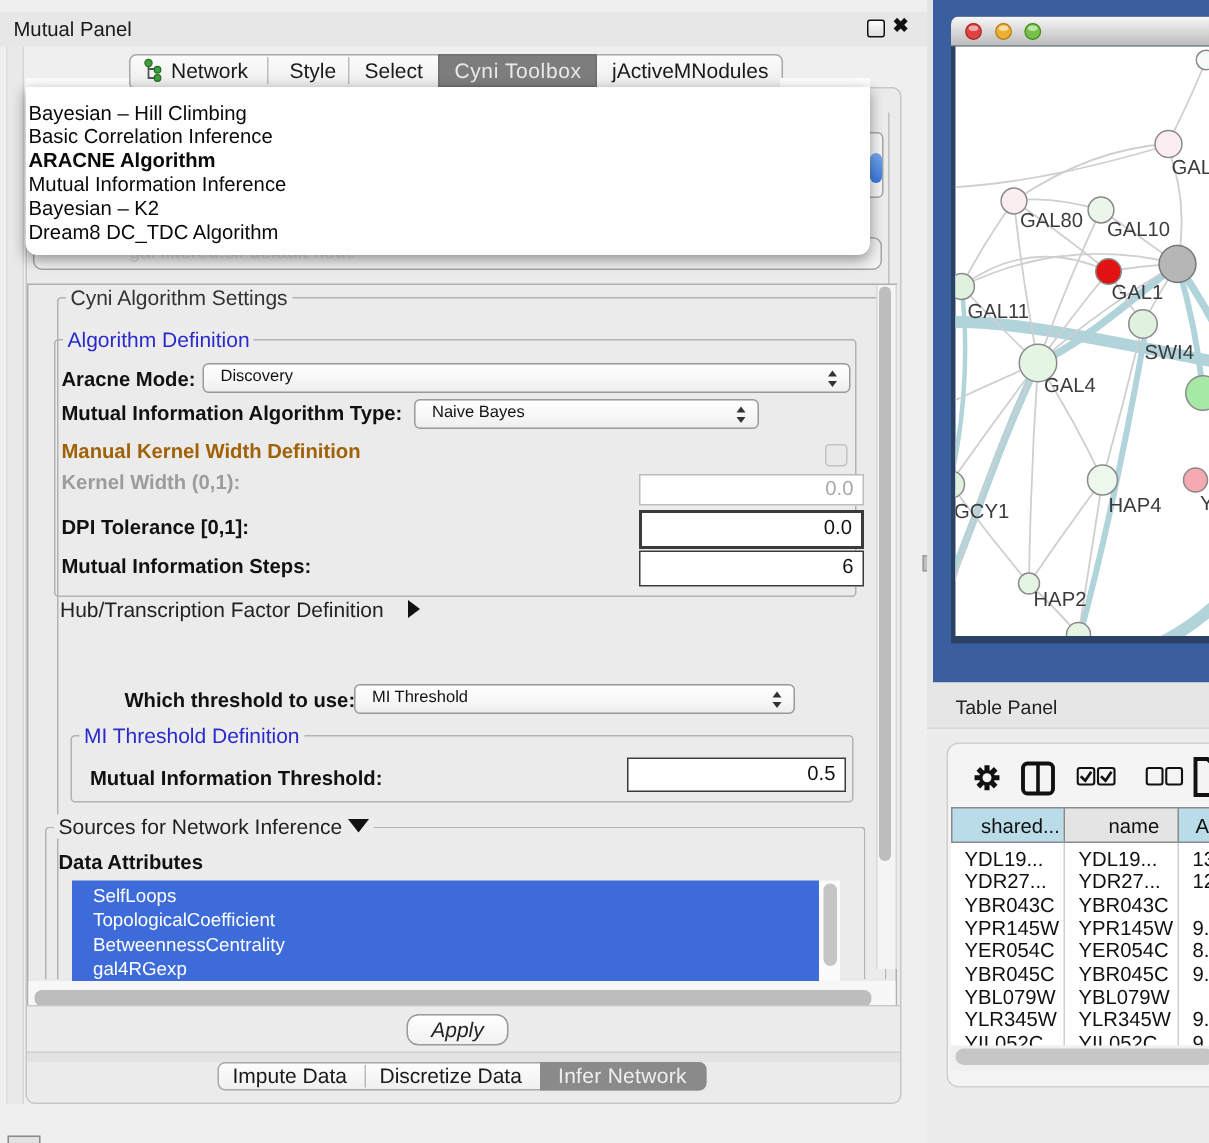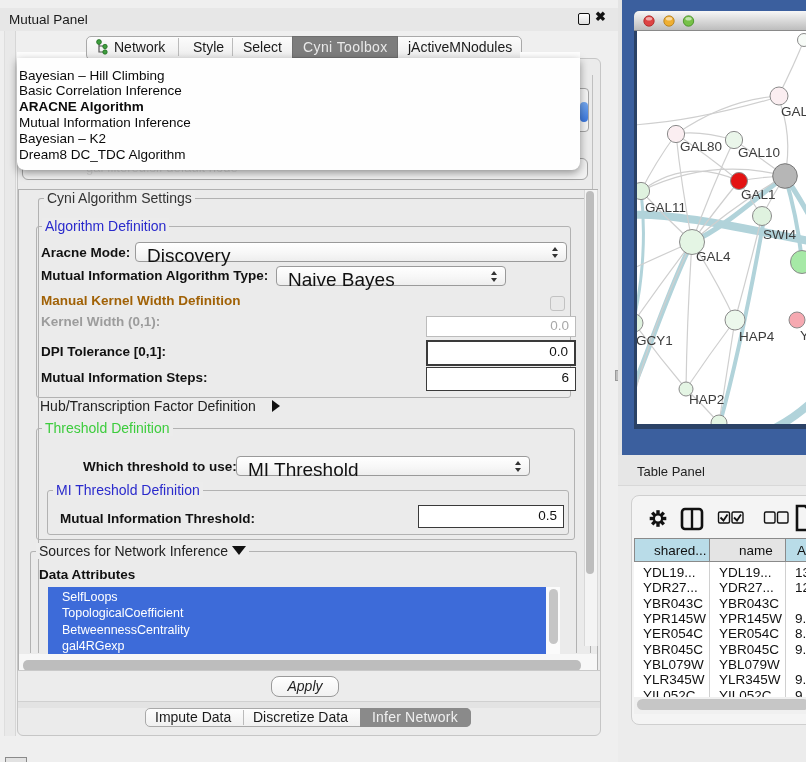--- a/index.html
+++ b/index.html
@@ -3,21 +3,21 @@
 <meta charset="utf-8">
 <style>
   html,body{margin:0;padding:0;}
   body{font-family:"Liberation Sans",sans-serif;}
   #stage{position:relative;width:806px;height:762px;overflow:hidden;background:#ececec;}
   .abs{position:absolute;}
   .lbl{font-size:13.5px;color:#111;}
   .bold{font-weight:bold;}
   .combo{position:absolute;border:1px solid #9a9a9a;border-radius:4px;
     background:linear-gradient(#ffffff,#f7f7f7 55%,#eeeeee);
-    font-size:19px;color:#111;text-decoration:underline;}
+    font-size:11px;color:#111;text-decoration:underline;}
   .combo .ctext{position:absolute;left:11px;top:2px;}
   .spin{position:absolute;right:7px;top:3px;width:7px;height:13px;}
   .tri-up{position:absolute;left:0;top:1px;width:0;height:0;border-left:3.5px solid transparent;border-right:3.5px solid transparent;border-bottom:4.5px solid #333;}
   .tri-dn{position:absolute;left:0;bottom:1px;width:0;height:0;border-left:3.5px solid transparent;border-right:3.5px solid transparent;border-top:4.5px solid #333;}
   .field{position:absolute;background:#fff;font-size:13.5px;color:#111;text-align:right;}
   .group{position:absolute;border:1px solid #b2b2b2;border-radius:3px;}
   .gtitle{position:absolute;top:-9px;left:5px;background:#ececec;padding:0 3px;font-size:14px;white-space:nowrap;}
 </style>
 </head>
 <body>
@@ -85,23 +85,20 @@
   <div class="abs lbl bold" style="left:41px;top:314px;color:#9c9c9c;">Kernel Width (0,1):</div>
   <div class="field" style="left:426px;top:316px;width:142px;height:18px;border:1px solid #bcbcbc;color:#a8a8a8;padding:1px 6px 0 0;">0.0</div>
   <div class="abs lbl bold" style="left:41px;top:344px;">DPI Tolerance [0,1]:</div>
   <div class="field" style="left:426px;top:340px;width:140px;height:20px;border:2px solid #3a3a3a;padding:2px 6px 0 0;">0.0</div>
   <div class="abs lbl bold" style="left:41px;top:370px;">Mutual Information Steps:</div>
   <div class="field" style="left:426px;top:367px;width:142px;height:20px;border:1px solid #3a3a3a;padding:2px 6px 0 0;">6</div>
 
   <div class="abs" style="left:40px;top:398px;font-size:14px;color:#222;">Hub/Transcription Factor Definition</div>
   <div class="abs" style="left:272px;top:400px;width:0;height:0;border-top:6px solid transparent;border-bottom:6px solid transparent;border-left:8px solid #111;"></div>
 
-  <div class="group" style="left:36px;top:428px;width:537px;height:110px;">
-    <div class="gtitle" style="color:#3dcc3d;">Threshold Definition</div>
-  </div>
   <div class="abs lbl bold" style="left:83px;top:459px;">Which threshold to use:</div>
   <div class="combo" style="left:236px;top:456px;width:294px;height:20px;box-sizing:border-box;">
     <span class="ctext">MI Threshold</span>
     <span class="spin">
         <span class="tri-up"></span>
         <span class="tri-dn"></span>
       </span>
   </div>
 
   <div class="group" style="left:47px;top:490px;width:520px;height:43px;">

